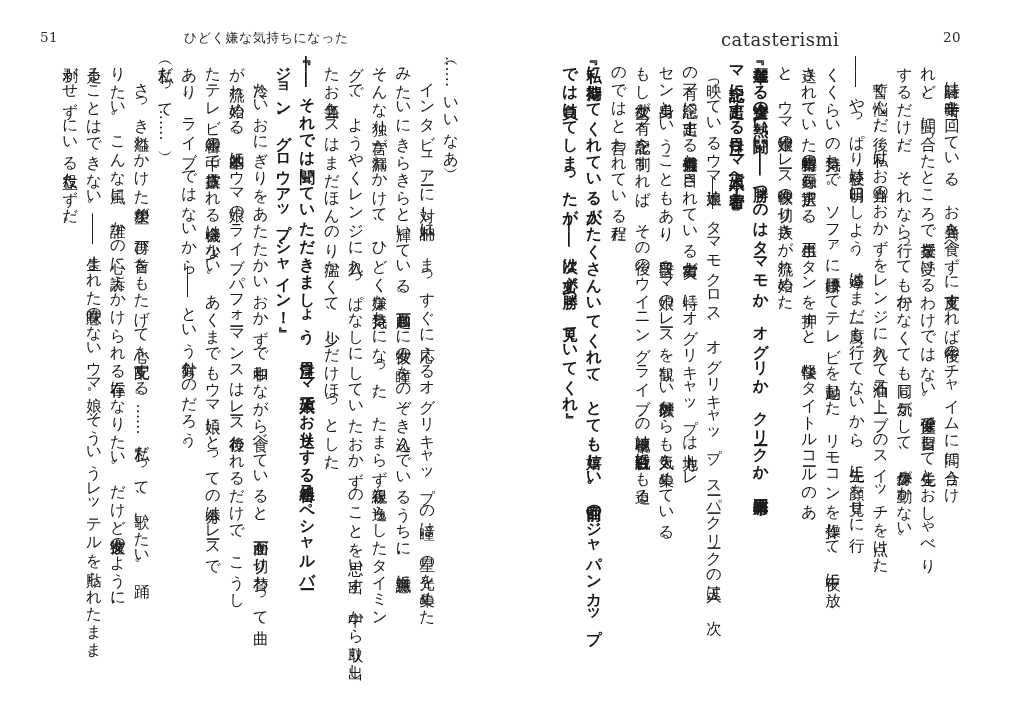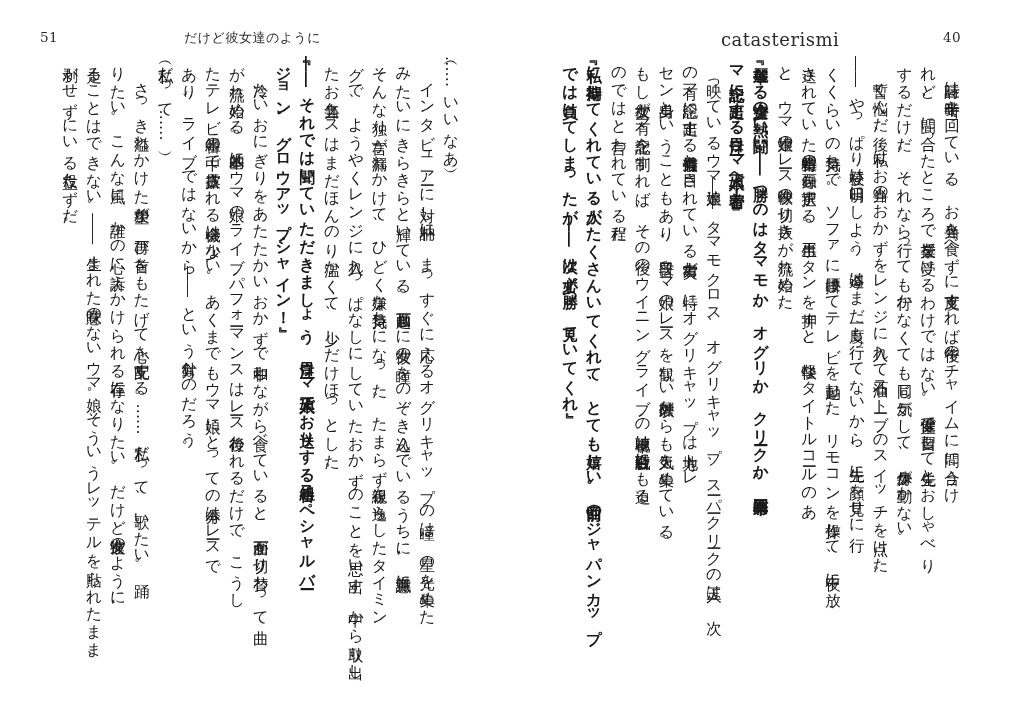--- a/index.html
+++ b/index.html
@@ -75,21 +75,21 @@
     font-weight: bold;
   }
 </style>
 </head>
 <body>
 
 <div class="spread">
 
   <section class="page page-left">
     <span class="page-number">51</span>
-    <span class="running-head">だけど彼女達のように</span>
+    <span class="running-head">ひどく嫌な気持ちになった</span>
     <div class="page-text">
         <div class="tline">（……いいなあ）</div>
         <div class="tline">　インタビュアーに対し朴訥に、まっすぐに応えるオグリキャップの瞳は、星の光を集めた</div>
         <div class="tline">みたいにきらきらと輝いている。画面越しに彼女の瞳をのぞき込んでいるうちに、無意識に</div>
         <div class="tline">そんな独り言が漏れかけて、ひどく嫌な気持ちになった。たまらず視線を逸らしたタイミン</div>
         <div class="tline">グで、ようやくレンジに入れっぱなしにしていたおかずのことを思い出す。中から取り出し</div>
         <div class="tline">たお弁当ケースはまだほんのり温かくて、少しだけほっとした。</div>
         <div class="tline bold">『――それでは聞いていただきましょう。注目ウマ娘三人でお送りする番組スペシャルバー</div>
         <div class="tline bold">ジョン、グロウアップ・シャイン！』</div>
         <div class="tline">　冷たいおにぎりをあたたかいおかずで中和しながら食べていると、画面が切り替わって曲</div>
@@ -99,21 +99,21 @@
         <div class="tline">（私だって……）</div>
         <div class="tline">　さっき溢れかけた羨望が、再び首をもたげて心を支配する。……私だって、歌いたい。踊</div>
         <div class="tline">りたい。こんな風に、誰かの心に訴えかけられる存在になりたい。だけど彼女達のように、</div>
         <div class="tline">走ることはできない。――生まれた意味のないウマ娘。そういうレッテルを貼られたまま、</div>
         <div class="tline">剥がせずにいる役立たずだ。</div>
       </div>
   </section>
 
   <section class="page page-right">
     <span class="running-head">catasterismi</span>
-    <span class="page-number">40</span>
+    <span class="page-number">20</span>
     <div class="page-text">
         <div class="tline">　時計は十一時半を回っている。お弁当を食べずに支度すれば午後のチャイムに間に合うけ</div>
         <div class="tline">れど、間に合ったところで授業を受けるわけではない。保健室で自習して先生とおしゃべり</div>
         <div class="tline">するだけだ。それなら行っても行かなくても同じ気がして、身体が動かない。</div>
         <div class="tline">　暫く悩んだ後、私はお弁当のおかずをレンジに入れて石油ストーブのスイッチを点けた。</div>
         <div class="tline">――やっぱり登校は明日にしよう。今週はまだ一度も行ってないから、先生に顔を見せに行</div>
         <div class="tline">くくらいの気持ちで。ソファに腰掛けてテレビを起動した。リモコンを操作して、夜中に放</div>
         <div class="tline">送されていた特集番組の録画を選択する。再生ボタンを押すと、軽快なタイトルコールのあ</div>
         <div class="tline">と、ウマ娘達のレース映像の切り抜きが流れ始めた。</div>
         <div class="tline bold">『華麗なる少女達の熱い闘い――勝つのはタマモか、オグリか、クリークか。第三十三回有</div>

